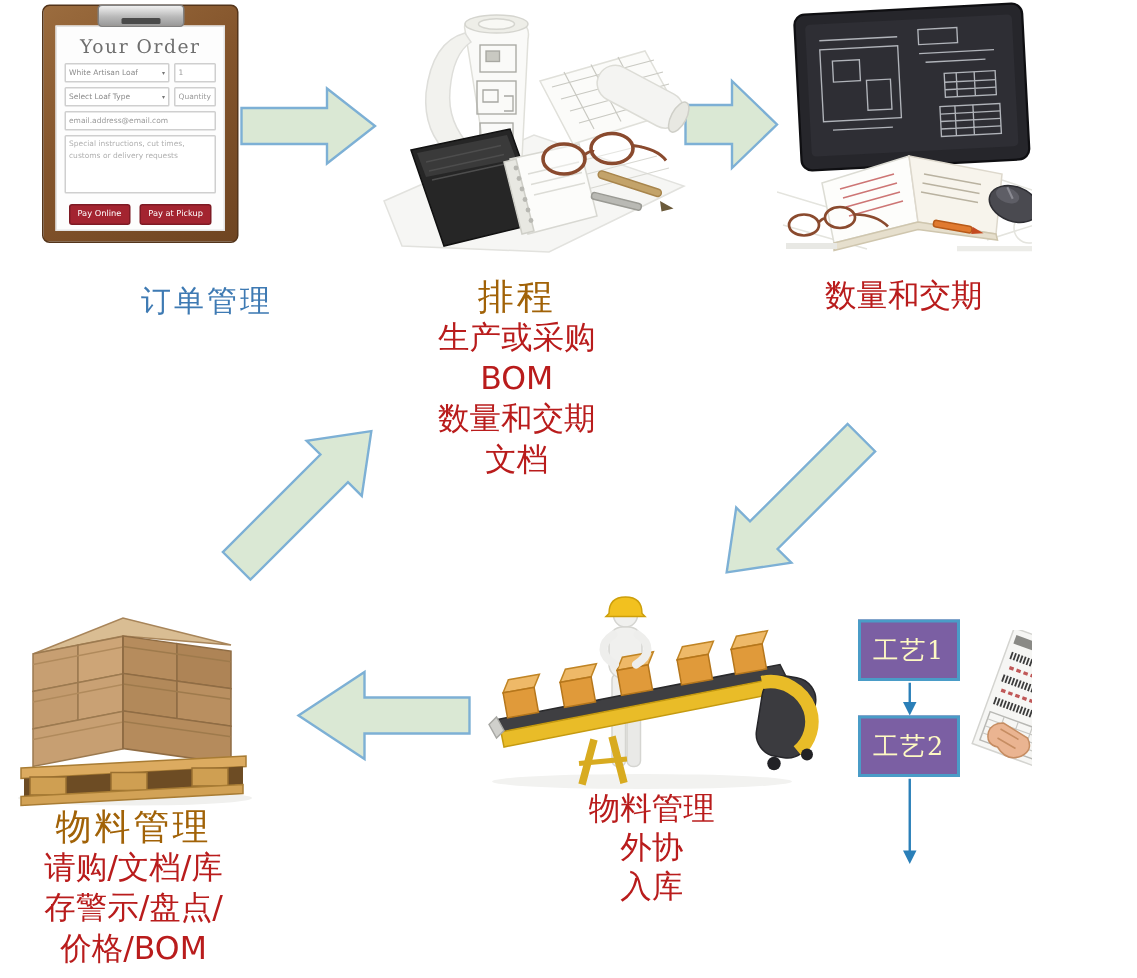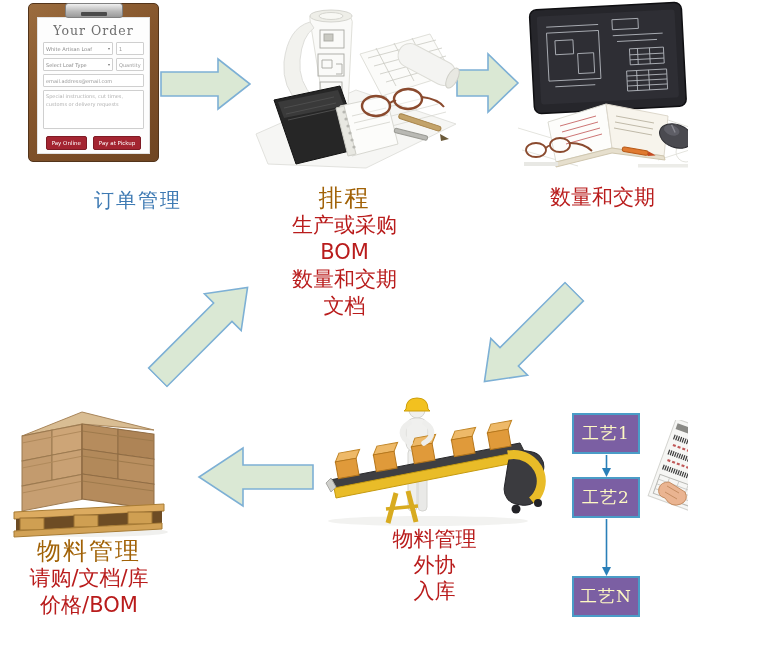--- a/index.html
+++ b/index.html
@@ -263,20 +263,21 @@
 
   <div class="node-block" id="production-block">
     <div class="nb-item">物料管理</div>
     <div class="nb-item">外协</div>
     <div class="nb-item">入库</div>
   </div>
 
   <div class="node-block" id="material-block">
     <div class="nb-title">物料管理</div>
     <div class="nb-item">请购/文档/库</div>
+    <div class="nb-item">存警示/盘点/</div>
     <div class="nb-item">价格/BOM</div>
   </div>
 
   <div class="abs" id="pallet-illustration">
     <svg viewBox="0 0 162 138">
       <ellipse cx="82" cy="132" rx="78" ry="5" fill="#f0f0ee"></ellipse>
       <polygon points="14,36 74,12 146,30 74,24" fill="#d9bd93" stroke="#a8855a" stroke-width="1"></polygon>
       <g transform="skewY(-11)">
         <rect x="14" y="38.7" width="30" height="25" fill="#c79f72" stroke="#9c7a50"></rect>
         <rect x="44" y="38.7" width="30" height="25" fill="#cda577" stroke="#9c7a50"></rect>
@@ -364,21 +365,20 @@
       <polygon points="2,13 11,13 6.5,22" fill="#2a7fb8"></polygon>
     </svg>
   </div>
   <div class="pbox" id="pbox2">工艺2</div>
   <div class="abs" id="connector2">
     <svg viewBox="0 0 13 57">
       <line x1="6.5" y1="0" x2="6.5" y2="49" stroke="#2a7fb8" stroke-width="1.6"></line>
       <polygon points="2,48 11,48 6.5,57" fill="#2a7fb8"></polygon>
     </svg>
   </div>
-  <div class="pbox" id="pbox3">工艺N</div>
 
   <div class="abs" id="scanner-illustration">
     <svg viewBox="0 0 113 112">
       <g transform="rotate(20 38 50)">
         <rect x="14" y="4" width="50" height="82" fill="#f6f6f4" stroke="#d4d4d0"></rect>
         <rect x="17" y="8" width="44" height="6" fill="#8a8a86"></rect>
         <line x1="18" y1="22" x2="58" y2="22" stroke="#3c3c3c" stroke-width="5" stroke-dasharray="1.2,1.1"></line>
         <line x1="20" y1="30" x2="50" y2="30" stroke="#c05858" stroke-width="2.2" stroke-dasharray="3,2"></line>
         <line x1="18" y1="38" x2="58" y2="38" stroke="#3c3c3c" stroke-width="5" stroke-dasharray="1.2,1.1"></line>
         <line x1="20" y1="46" x2="50" y2="46" stroke="#c05858" stroke-width="2.2" stroke-dasharray="3,2"></line>

